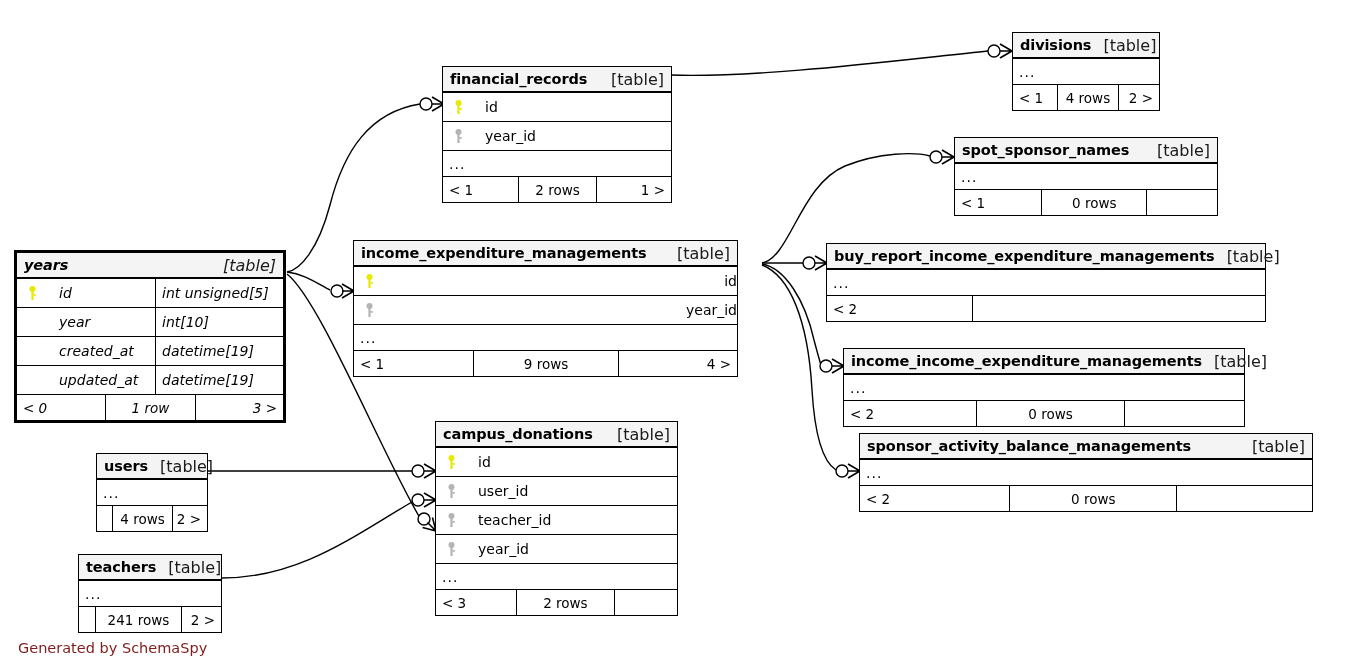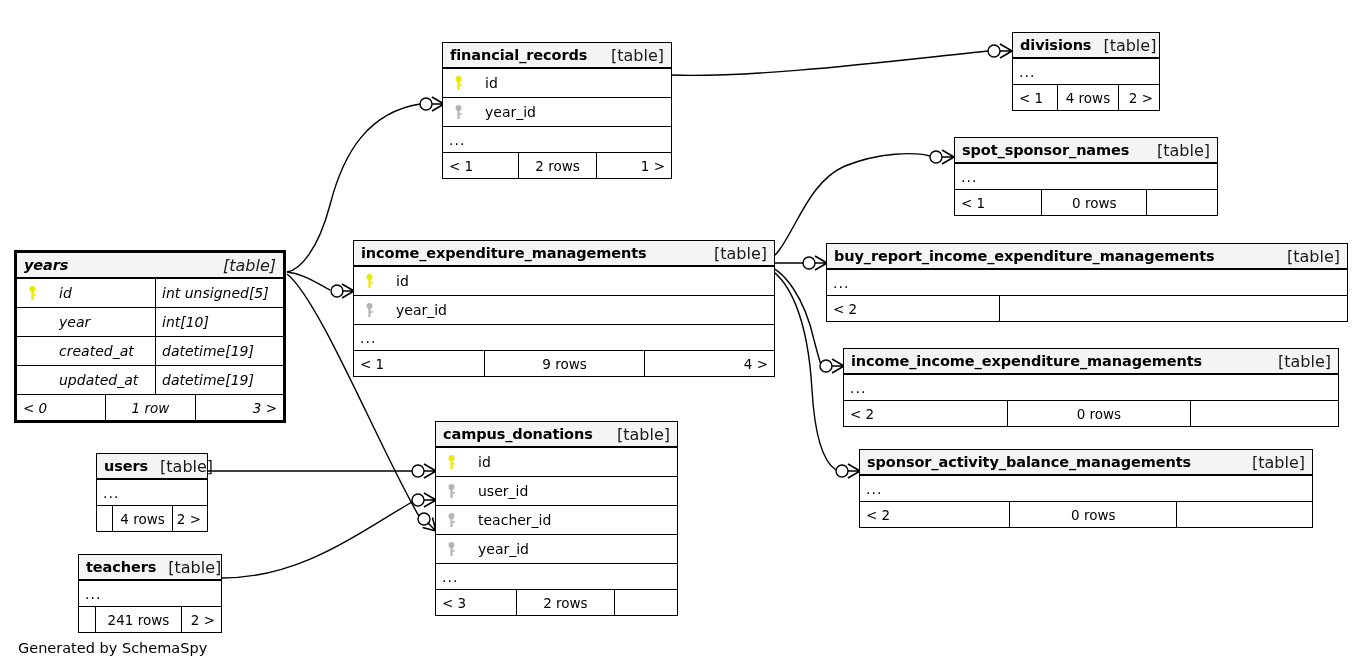--- a/index.html
+++ b/index.html
@@ -128,21 +128,21 @@
     white-space: nowrap;
   }
   .tbl-footer .fcell:first-child { border-left: none; }
   .fcell.left  { justify-content: flex-start; }
   .fcell.mid   { justify-content: center; }
   .fcell.right { justify-content: flex-end; }
 
   .credit {
     position: absolute;
     font-size: 14.5px;
-    color: #000000;
+    color: #7f1d1d;
     white-space: nowrap;
   }
 </style>
 </head>
 <body>
 
 <div id="canvas">
 
   <svg id="edges" viewBox="0 0 1363 669" xmlns="http://www.w3.org/2000/svg">
     <defs>
@@ -245,21 +245,21 @@
         <span class="row-col-type" style="width:128px;">datetime[19]</span>
       </div>
     </div>
     <div class="tbl-footer">
       <span class="fcell left" style="width:33%;">&lt; 0</span>
       <span class="fcell mid" style="width:34%;">1 row</span>
       <span class="fcell right" style="width:33%;">3 &gt;</span>
     </div>
   </div>
 
-  <div class="table-node" style="left:442px; top:20px; width:230px;">
+  <div class="table-node" style="left:442px; top:44px; width:230px;">
     <div class="tbl-header">
       <span class="tbl-name">financial_records</span>
       <span class="tbl-tag">[table]</span>
     </div>
     <div class="tbl-rows">
       <div class="tbl-row">
         <span class="row-key-cell">
           <svg class="key-icon" viewBox="0 0 9 15">
               <circle cx="4.5" cy="3" r="3" fill="#e8e800"></circle>
               <rect x="3.4" y="5" width="2.2" height="9" fill="#e8e800"></rect>
@@ -280,21 +280,21 @@
       </div>
       <div class="tbl-row ellipsis-row">...</div>
     </div>
     <div class="tbl-footer">
       <span class="fcell left" style="width:33%;">&lt; 1</span>
       <span class="fcell mid" style="width:34%;">2 rows</span>
       <span class="fcell right" style="width:33%;">1 &gt;</span>
     </div>
   </div>
 
-  <div class="table-node" style="left:353px; top:218px; width:422px;">
+  <div class="table-node" style="left:353px; top:218px; width:385px;text-align:right;">
     <div class="tbl-header">
       <span class="tbl-name">income_expenditure_managements</span>
       <span class="tbl-tag">[table]</span>
     </div>
     <div class="tbl-rows">
       <div class="tbl-row">
         <span class="row-key-cell">
           <svg class="key-icon" viewBox="0 0 9 15">
               <circle cx="4.5" cy="3" r="3" fill="#e8e800"></circle>
               <rect x="3.4" y="5" width="2.2" height="9" fill="#e8e800"></rect>
@@ -400,50 +400,50 @@
     <div class="tbl-rows">
       <div class="tbl-row ellipsis-row">...</div>
     </div>
     <div class="tbl-footer">
       <span class="fcell left" style="width:33%;">&lt; 1</span>
       <span class="fcell mid" style="width:40%;">0 rows</span>
       <span class="fcell right" style="width:27%;"></span>
     </div>
   </div>
 
-  <div class="table-node" style="left:826px; top:221px; width:522px;justify-content:flex-end;">
+  <div class="table-node" style="left:826px; top:221px; width:440px;justify-content:flex-end;">
     <div class="tbl-header">
       <span class="tbl-name">buy_report_income_expenditure_managements</span>
       <span class="tbl-tag">[table]</span>
     </div>
     <div class="tbl-rows">
       <div class="tbl-row ellipsis-row">...</div>
     </div>
     <div class="tbl-footer">
       <span class="fcell left" style="width:33%;">&lt; 2</span>
       <span class="fcell right" style="width:30%;"></span>
     </div>
   </div>
 
-  <div class="table-node" style="left:843px; top:326px; width:496px;">
+  <div class="table-node" style="left:843px; top:326px; width:402px;">
     <div class="tbl-header">
       <span class="tbl-name">income_income_expenditure_managements</span>
       <span class="tbl-tag">[table]</span>
     </div>
     <div class="tbl-rows">
       <div class="tbl-row ellipsis-row">...</div>
     </div>
     <div class="tbl-footer">
       <span class="fcell left" style="width:33%;">&lt; 2</span>
       <span class="fcell mid" style="width:37%;">0 rows</span>
       <span class="fcell right" style="width:30%;"></span>
     </div>
   </div>
 
-  <div class="table-node" style="left:859px; top:427px; width:454px;">
+  <div class="table-node" style="left:859px; top:411px; width:454px;">
     <div class="tbl-header">
       <span class="tbl-name">sponsor_activity_balance_managements</span>
       <span class="tbl-tag">[table]</span>
     </div>
     <div class="tbl-rows">
       <div class="tbl-row ellipsis-row">...</div>
     </div>
     <div class="tbl-footer">
       <span class="fcell left" style="width:33%;">&lt; 2</span>
       <span class="fcell mid" style="width:37%;">0 rows</span>

